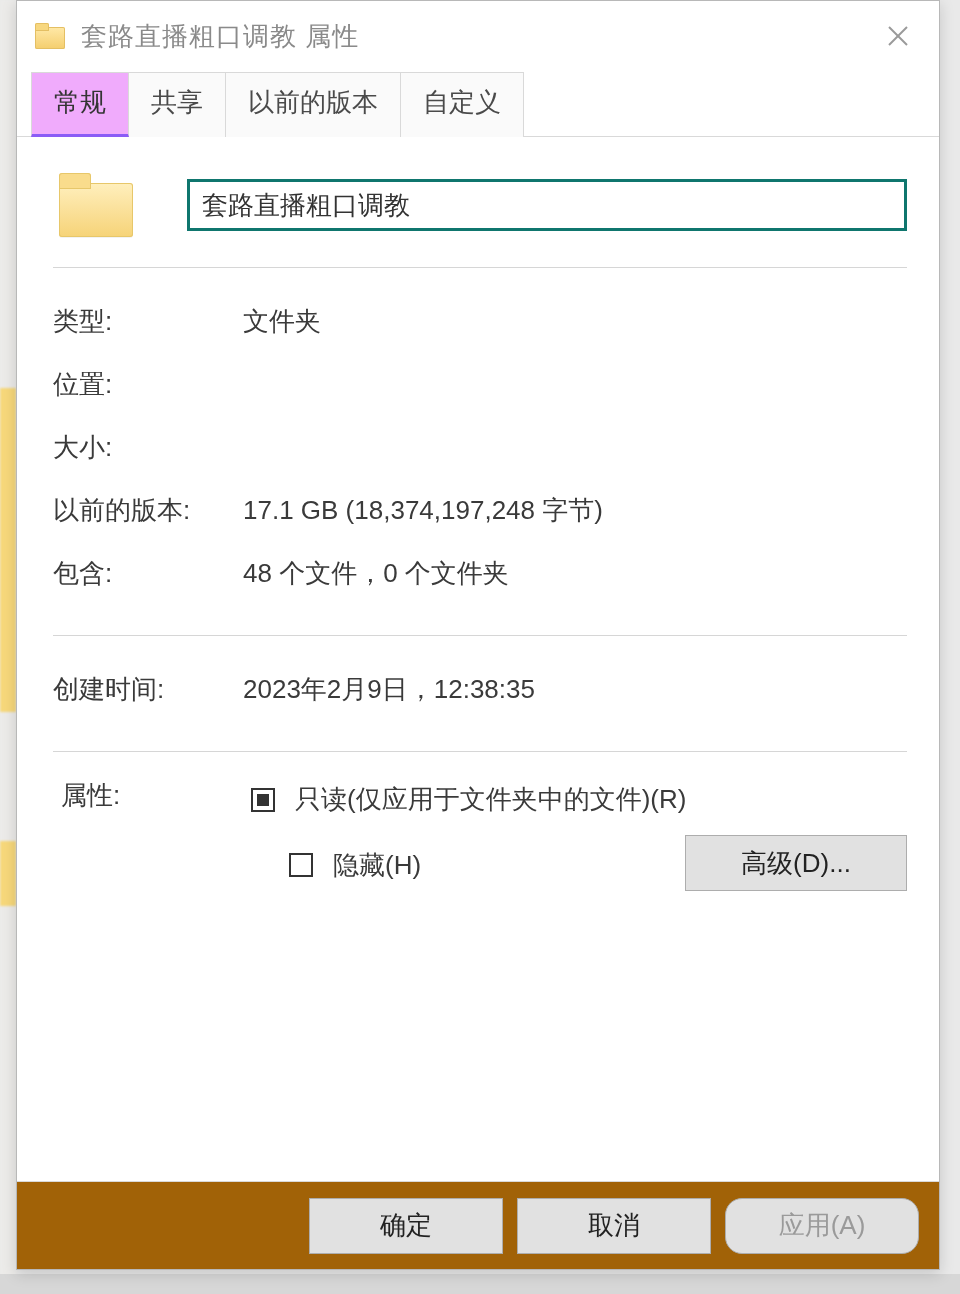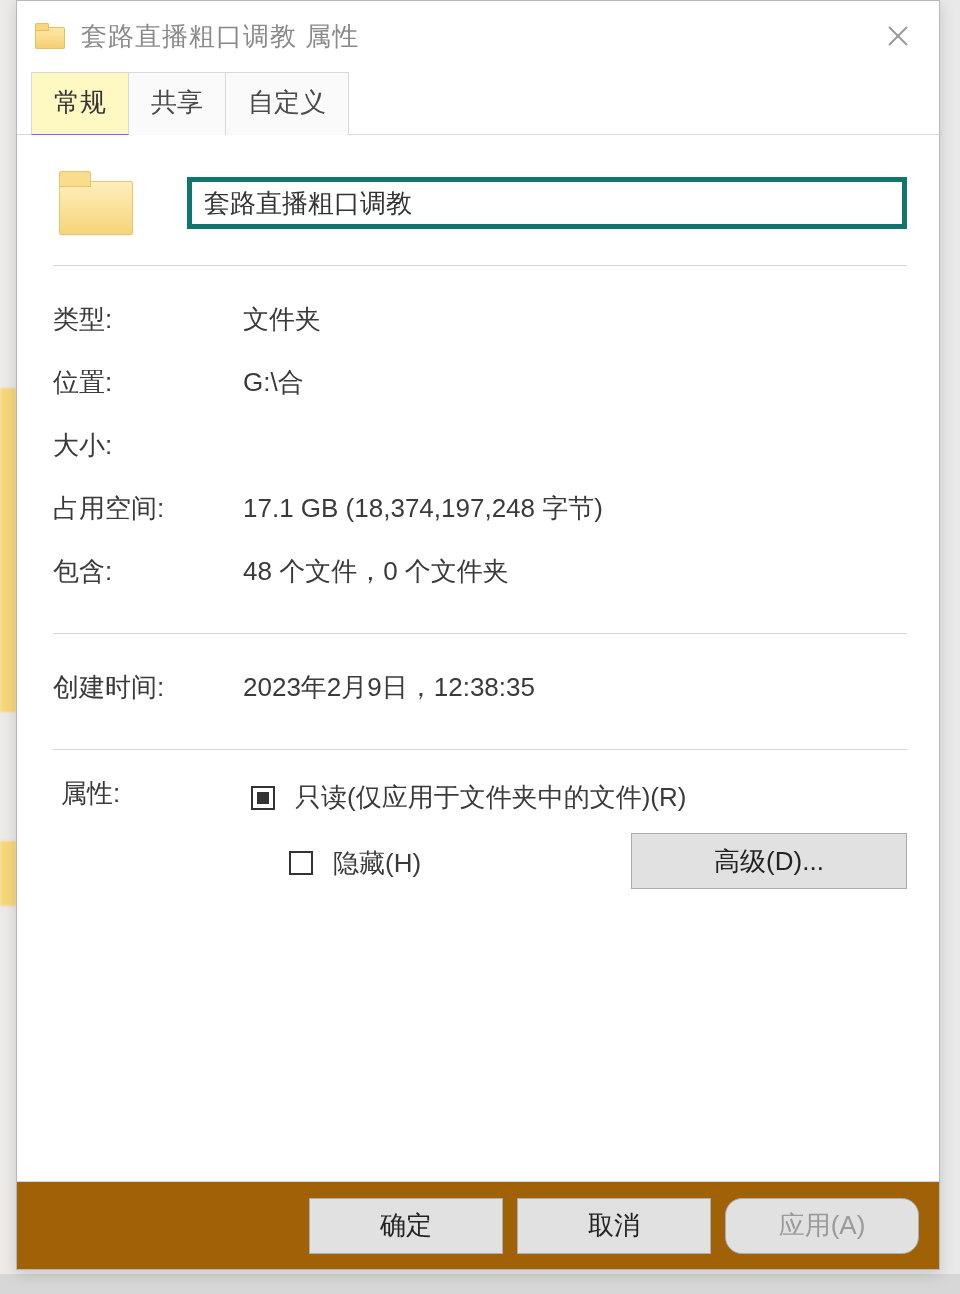--- a/index.html
+++ b/index.html
@@ -89,22 +89,22 @@
     color:#343434;
     cursor:pointer;
     position:relative;
     top:1px;
   }
   .tab.inactive {
     background:#fafafa;
     color:#4a4a4a;
   }
   .tab.active {
-    background:#fef9c3;
-    border-bottom: 1px solid #8b5cf6;
+    background:#f0abfc;
+    border-bottom: 3px solid #8b5cf6;
     z-index:2;
   }
 
   .content {
     flex:1;
     border-top: 1px solid #d9d9d9;
     padding: 36px 32px 0 36px;
     font-size: 26px;
     color:#3a3a3a;
     overflow:hidden;
@@ -130,21 +130,21 @@
   .big-folder-icon::after{
     content:"";
     position:absolute; left:0; top:0; width:32px; height:16px;
     background:#f9dc8c;
     border-radius:3px 3px 0 0;
     box-shadow: inset 0 0 0 1px #e7c76a;
   }
   .name-input {
     flex:1;
     height: 52px;
-    border:5px solid #0f766e;
+    border:3px solid #0f766e;
     padding: 0 12px;
     font-size: 26px;
     font-family: inherit;
     color:#333;
     outline:none;
     background:#fff;
   }
 
   .divider {
     border:none;
@@ -192,21 +192,21 @@
   }
   .chk-label { cursor:pointer; }
 
   .adv-row {
     display:flex;
     align-items:center;
     padding-left:38px;
   }
   .adv-btn {
     margin-left:auto;
-    width: 276px;
+    width: 222px;
     height: 56px;
     background:#e1e1e1;
     border:1px solid #adadad;
     font-size:26px;
     font-family: inherit;
     cursor:pointer;
     color:#222;
   }
 
   .footer {
@@ -250,46 +250,46 @@
       <svg width="22" height="22" viewBox="0 0 22 22">
         <line x1="2" y1="2" x2="20" y2="20" stroke="currentColor" stroke-width="2"></line>
         <line x1="20" y1="2" x2="2" y2="20" stroke="currentColor" stroke-width="2"></line>
       </svg>
     </div>
   </div>
 
   <div class="tabstrip">
     <div class="tab active">常规</div>
     <div class="tab inactive">共享</div>
+    <div class="tab inactive">以前的版本</div>
     <div class="tab inactive">自定义</div>
   </div>
 
   <div class="content">
 
     <div class="row-top">
       <span class="big-folder-icon"></span>
       <input class="name-input" type="text" value="套路直播粗口调教" style="">
     </div>
 
     <hr class="divider">
 
     <div class="kv-block">
       <div class="kv-row">
         <span class="kv-label">类型:</span>
         <span class="kv-value">文件夹</span>
       </div>
       <div class="kv-row">
         <span class="kv-label">位置:</span>
-        <span class="kv-value">G:\合</span>
       </div>
       <div class="kv-row">
         <span class="kv-label">大小:</span>
       </div>
       <div class="kv-row">
-        <span class="kv-label">占用空间:</span>
+        <span class="kv-label">以前的版本:</span>
         <span class="kv-value">17.1 GB (18,374,197,248 字节)</span>
       </div>
       <div class="kv-row">
         <span class="kv-label">包含:</span>
         <span class="kv-value">48 个文件，0 个文件夹</span>
       </div>
     </div>
 
     <hr class="divider">
 

